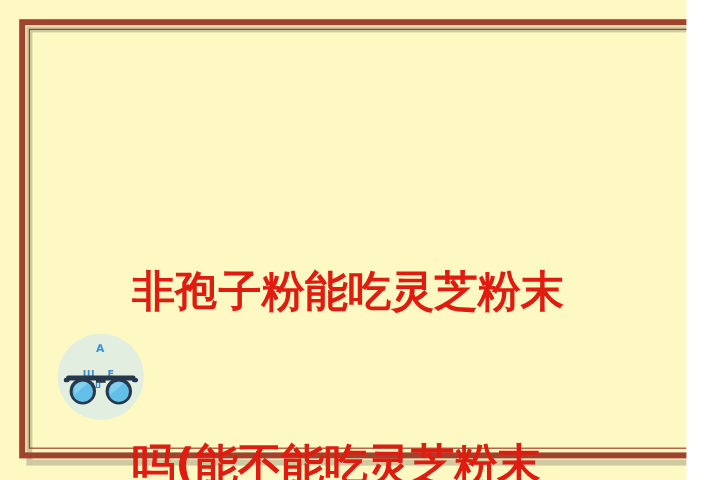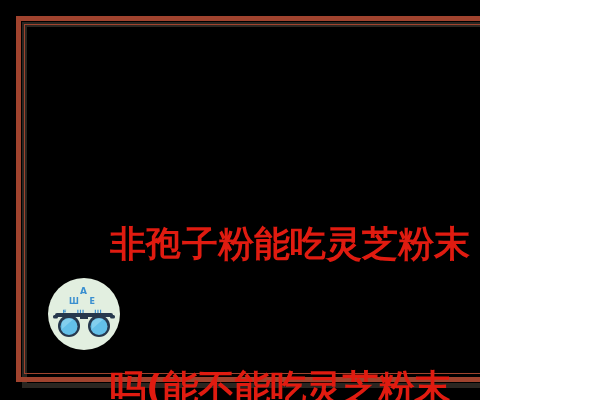--- a/index.html
+++ b/index.html
@@ -8,23 +8,23 @@
   }
   body {
     width: 600px;
     height: 400px;
     overflow: hidden;
     font-family: "Liberation Sans", "DejaVu Sans", sans-serif;
   }
 
   #canvas {
     position: relative;
-    width: 480px;
+    width: 572px;
     height: 400px;
-    background: #000000;
+    background: #fef9c3;
     box-sizing: border-box;
     overflow: hidden;
   }
 
   
   .frame-shadow {
     position: absolute;
     left: 22px;
     top: 22px;
     width: 566px;
@@ -97,21 +97,21 @@
     top: 9px;
     width: 52px;
     height: 28px;
     text-align: center;
     color: #3a8fd0;
     font-family: "DejaVu Sans", "Liberation Sans", sans-serif;
     font-weight: bold;
     line-height: 1;
   }
   .eye-chart .r1 { font-size: 9px; letter-spacing: 1px; }
-  .eye-chart .r2 { font-size: 8px; letter-spacing: 4px; margin-top: 2px; }
+  .eye-chart .r2 { font-size: 8px; letter-spacing: 4px; margin-top: 12px; }
   .eye-chart .r3 { font-size: 6px; letter-spacing: 4px; margin-top: 3px; }
 
   .glasses {
     position: absolute;
     left: 5px;
     top: 33px;
     width: 62px;
     height: 28px;
   }
 </style>

